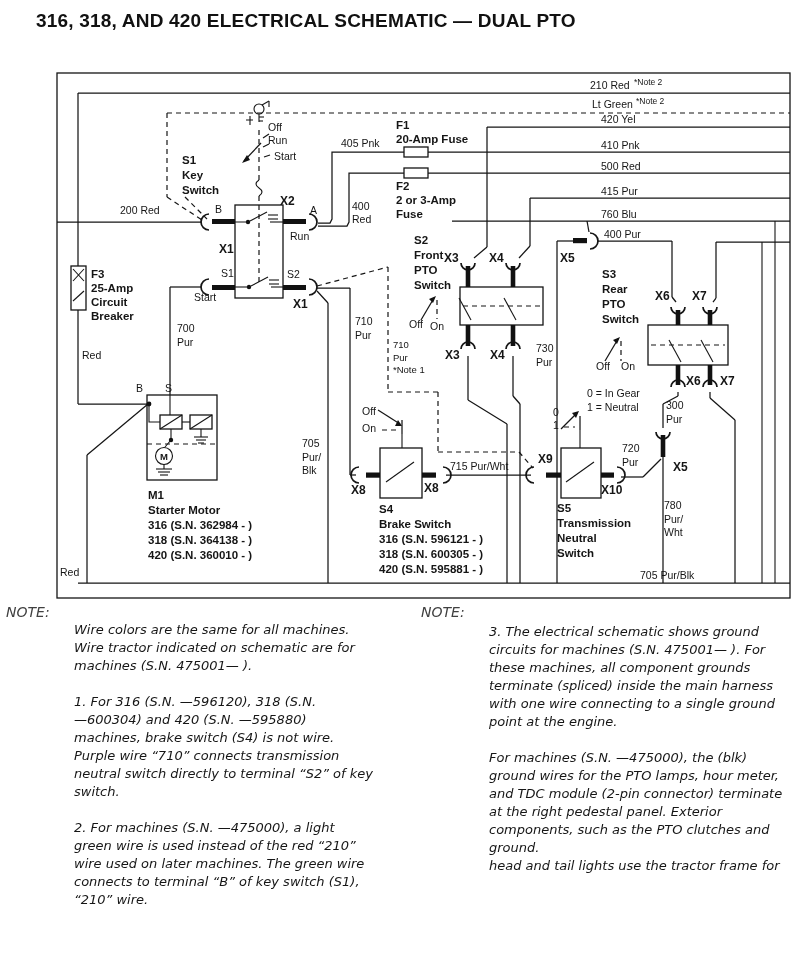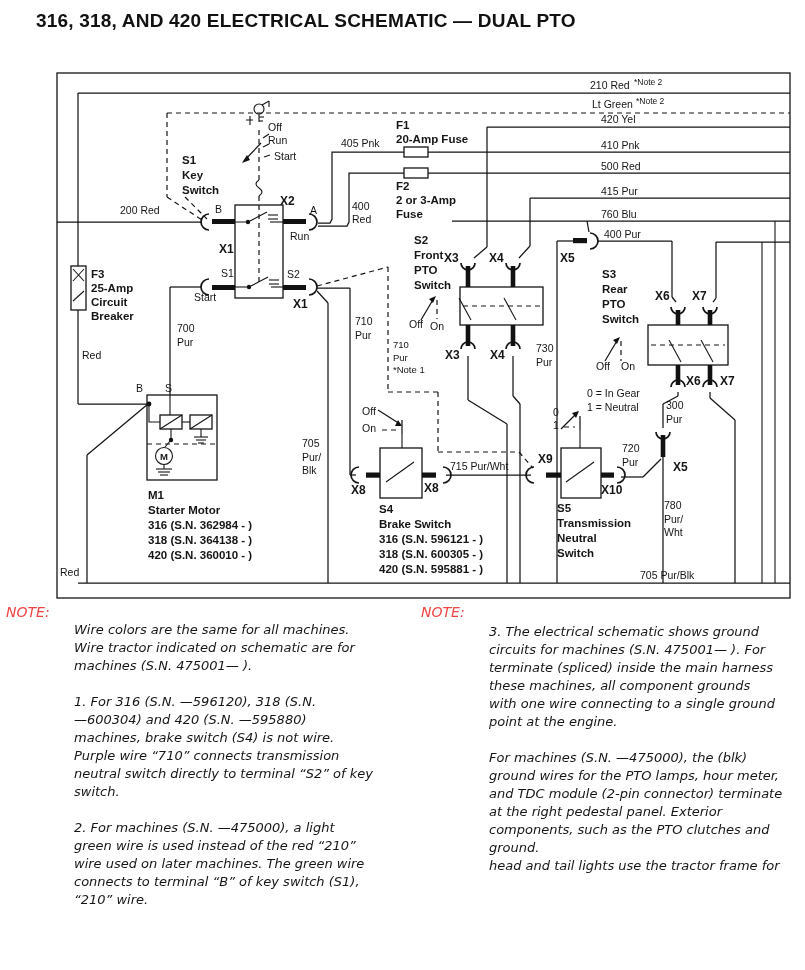--- a/index.html
+++ b/index.html
@@ -17,21 +17,21 @@
   .arc{stroke:#151515;stroke-width:1.7;fill:none;}
   .dot{fill:#111;stroke:none;}
   .tl{font-size:10.5px;}
   .tb{font-size:11.5px;font-weight:bold;}
   .tc{font-size:12px;font-weight:bold;}
   .ts{font-size:8.5px;}
   .tn{font-size:9.5px;}
   .notes{position:absolute;font-style:italic;font-size:13px;line-height:18px;
          font-family:"DejaVu Sans",sans-serif;color:#161616;}
   .note-h{position:absolute;font-style:italic;font-size:14px;
-          font-family:"DejaVu Sans",sans-serif;color:#ef4444;}
+          font-family:"DejaVu Sans",sans-serif;color:#404040;}
   .para{margin:0 0 18px 12px;}
   .para div{white-space:nowrap;}
 </style>
 </head>
 <body>
 
 <div class="page">
 
   <div class="title">316, 318, AND 420 ELECTRICAL SCHEMATIC — DUAL PTO</div>
 
@@ -437,22 +437,22 @@
       <div>connects to terminal “B” of key switch (S1),</div>
       <div>“210” wire.</div>
     </div>
   </div>
 
   <div class="note-h" style="left:421px;top:604px;">NOTE:</div>
   <div class="notes" style="left:477px;top:623px;width:320px;">
     <div class="para">
       <div>3. The electrical schematic shows ground</div>
       <div>circuits for machines (S.N. 475001—   ). For</div>
+      <div>these machines, all component grounds</div>
       <div>terminate (spliced) inside the main harness</div>
-      <div>these machines, all component grounds</div>
       <div>with one wire connecting to a single ground</div>
       <div>point at the engine.</div>
     </div>
     <div class="para">
       <div>For machines (S.N.   —475000), the (blk)</div>
       <div>ground wires for the PTO lamps, hour meter,</div>
       <div>and TDC module (2-pin connector) terminate</div>
       <div>at the right pedestal panel. Exterior</div>
       <div>components, such as the PTO clutches and</div>
       <div>ground.</div>

